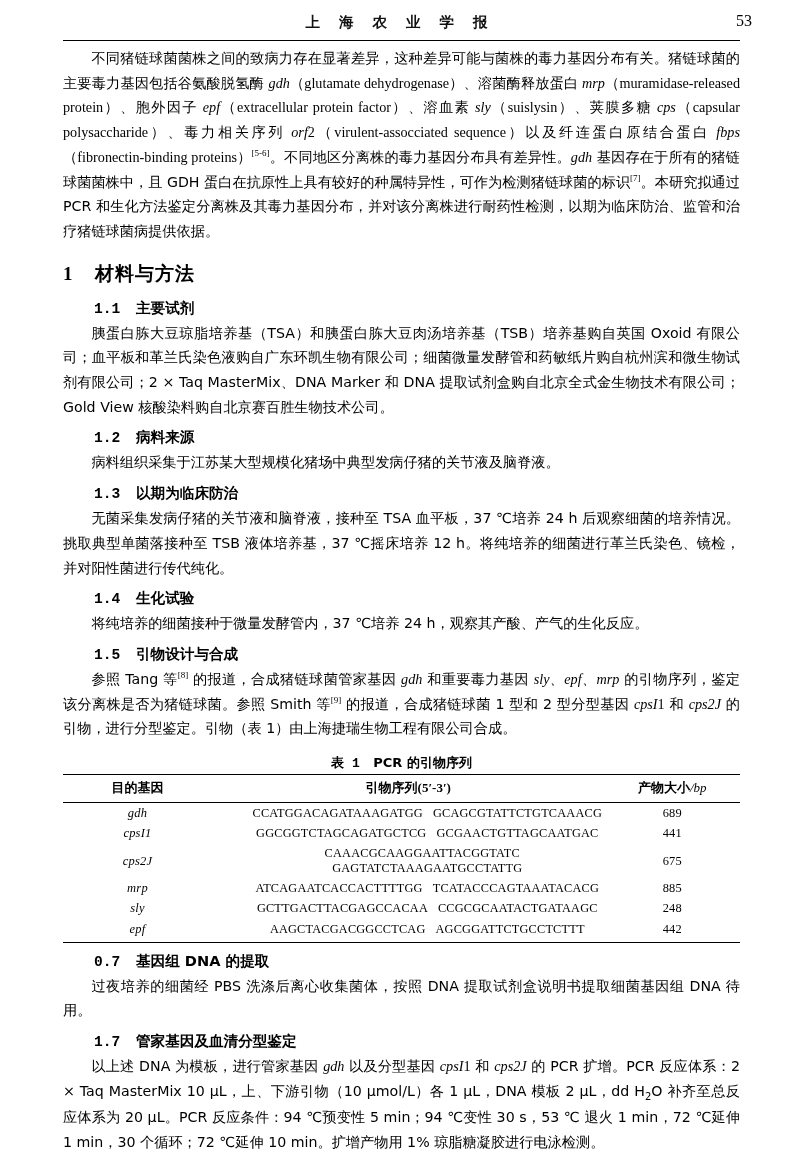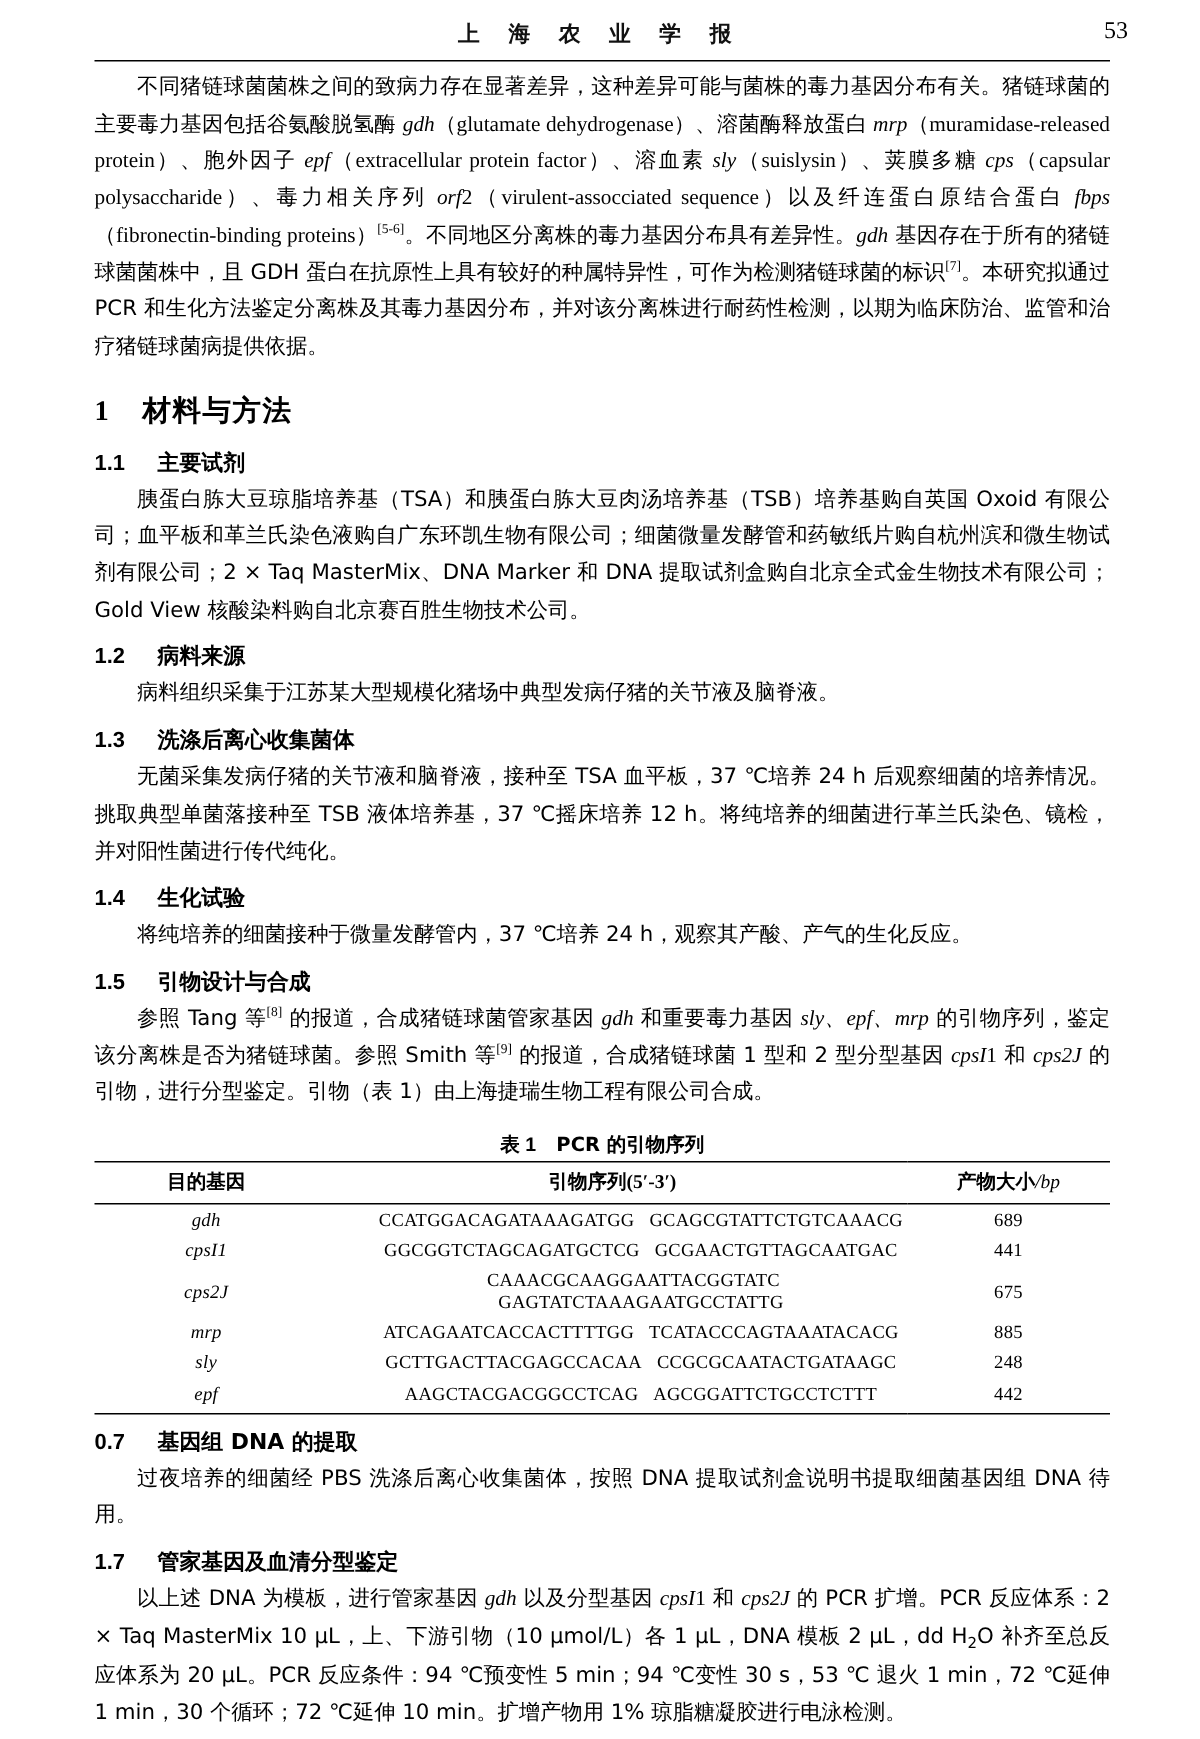--- a/index.html
+++ b/index.html
@@ -100,36 +100,37 @@
   }
   h2.sub {
     font-family: "DejaVu Sans", "Liberation Sans", sans-serif;
     font-size: 14.6px;
     font-weight: 700;
     margin: 9px 0 3px 0;
   }
   h2.sub .num {
     display: inline-block;
     width: 42px;
-    font-family: Liberation Sans, sans-serif;
-    font-weight: 700;
+    font-family: Liberation Mono, monospace;
+    font-weight: 700;
+    margin-left: 31px;
   }
 
   
   .table-block {
     margin: 13px 0 8px 0;
   }
   .tbl-caption-cn {
     text-align: center;
     font-family: "DejaVu Sans", "Liberation Sans", sans-serif;
     font-size: 13px;
     font-weight: 600;
     margin-bottom: 2px;
   }
-  .tbl-caption-cn .tnum { font-family: Liberation Sans, sans-serif; }
+  .tbl-caption-cn .tnum { font-family: Liberation Mono, monospace; }
   .tbl-caption-en {
     text-align: center;
     font-family: "Liberation Serif", serif;
     font-size: 12.5px;
     font-weight: 700;
     margin-bottom: 4px;
   }
   table.primers {
     width: 100%;
     border-collapse: collapse;
@@ -196,21 +197,21 @@
     <p class="para"><span>不同猪链球菌菌株之间的致病力存在显著差异，这种差异可能与菌株的毒力基因分布有关。猪链球菌的主要毒力基因包括谷氨酸脱氢酶 </span><span class="ital">gdh</span><span class="lat">（glutamate dehydrogenase）、溶菌酶释放蛋白 </span><span class="ital">mrp</span><span class="lat">（muramidase-released protein）、胞外因子 </span><span class="ital">epf</span><span class="lat">（extracellular protein factor）、溶血素 </span><span class="ital">sly</span><span class="lat">（suislysin）、荚膜多糖 </span><span class="ital">cps</span><span class="lat">（capsular polysaccharide）、毒力相关序列 </span><span class="ital">orf</span><span class="lat">2</span><span class="lat">（virulent-assocciated sequence）以及纤连蛋白原结合蛋白 </span><span class="ital">fbps</span><span class="lat">（fibronectin-binding proteins）</span><sup class="ref">[5-6]</sup><span>。不同地区分离株的毒力基因分布具有差异性。</span><span class="ital">gdh</span><span> 基因存在于所有的猪链球菌菌株中，且 GDH 蛋白在抗原性上具有较好的种属特异性，可作为检测猪链球菌的标识</span><sup class="ref">[7]</sup><span>。本研究拟通过 PCR 和生化方法鉴定分离株及其毒力基因分布，并对该分离株进行耐药性检测，以期为临床防治、监管和治疗猪链球菌病提供依据。</span></p>
 
     <h1 class="sec"><span class="num">1</span><span>材料与方法</span></h1>
 
     <h2 class="sub"><span class="num">1.1</span><span>主要试剂</span></h2>
     <p class="para">胰蛋白胨大豆琼脂培养基（TSA）和胰蛋白胨大豆肉汤培养基（TSB）培养基购自英国 Oxoid 有限公司；血平板和革兰氏染色液购自广东环凯生物有限公司；细菌微量发酵管和药敏纸片购自杭州滨和微生物试剂有限公司；2 × Taq MasterMix、DNA Marker 和 DNA 提取试剂盒购自北京全式金生物技术有限公司；Gold View 核酸染料购自北京赛百胜生物技术公司。</p>
 
     <h2 class="sub"><span class="num">1.2</span><span>病料来源</span></h2>
     <p class="para">病料组织采集于江苏某大型规模化猪场中典型发病仔猪的关节液及脑脊液。</p>
 
-    <h2 class="sub"><span class="num">1.3</span><span>洗涤后离心收集菌体</span></h2>
+    <h2 class="sub"><span class="num">1.3</span><span>以期为临床防治</span></h2>
     <p class="para">无菌采集发病仔猪的关节液和脑脊液，接种至 TSA 血平板，37 ℃培养 24 h 后观察细菌的培养情况。挑取典型单菌落接种至 TSB 液体培养基，37 ℃摇床培养 12 h。将纯培养的细菌进行革兰氏染色、镜检，并对阳性菌进行传代纯化。</p>
 
     <h2 class="sub"><span class="num">1.4</span><span>生化试验</span></h2>
     <p class="para">将纯培养的细菌接种于微量发酵管内，37 ℃培养 24 h，观察其产酸、产气的生化反应。</p>
 
     <h2 class="sub"><span class="num">1.5</span><span>引物设计与合成</span></h2>
     <p class="para"><span>参照 Tang 等</span><sup class="ref">[8]</sup><span> 的报道，合成猪链球菌管家基因 </span><span class="ital">gdh</span><span> 和重要毒力基因 </span><span class="ital">sly、epf、mrp</span><span> 的引物序列，鉴定该分离株是否为猪链球菌。参照 Smith 等</span><sup class="ref">[9]</sup><span> 的报道，合成猪链球菌 1 型和 2 型分型基因 </span><span class="ital">cpsI</span><span class="lat">1</span><span> 和 </span><span class="ital">cps2J</span><span> 的引物，进行分型鉴定。引物（表 1）由上海捷瑞生物工程有限公司合成。</span></p>
 
     <div class="table-block">
       <div class="tbl-caption-cn"><span class="tnum">表 1</span>&nbsp;&nbsp;&nbsp;<span>PCR 的引物序列</span></div>

